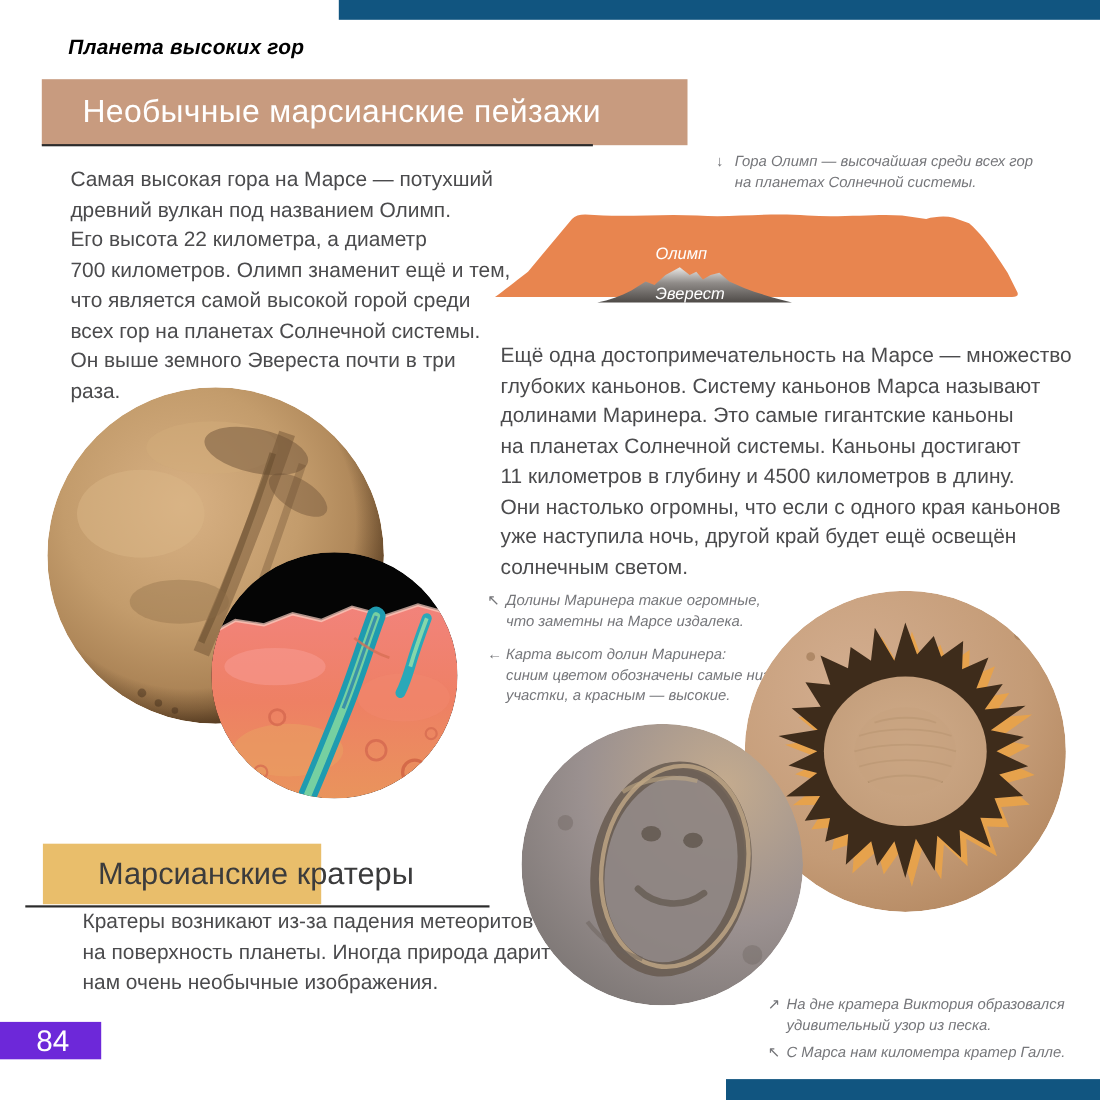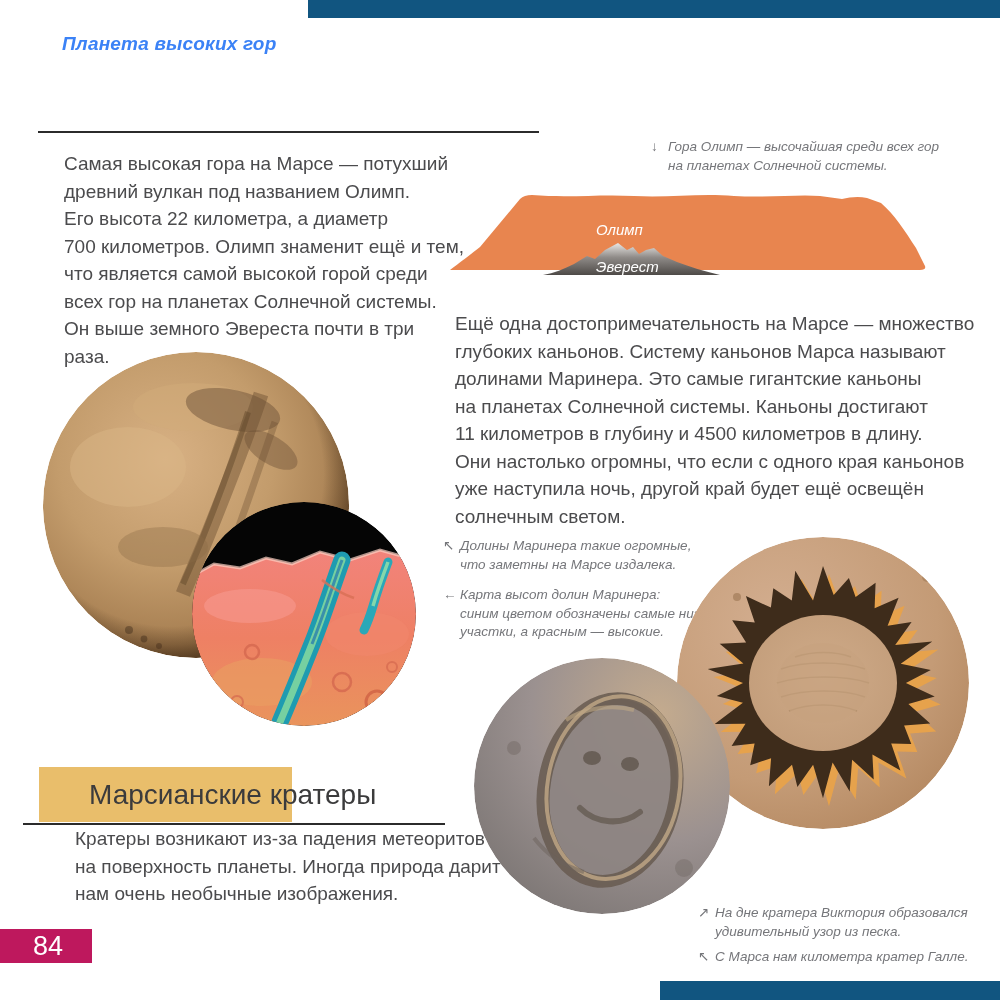--- a/index.html
+++ b/index.html
@@ -8,21 +8,21 @@
     position:relative; width:1000px; height:1000px; background:#ffffff;
     font-family:"Liberation Sans", sans-serif; overflow:hidden;
   }
   .abs { position:absolute; }
 
   .topbar { left:308px; top:0; width:692px; height:18px; background:#115580; }
   .botbar { left:660px; top:981px; width:340px; height:19px; background:#115580; }
 
   .eyebrow {
     left:62px; top:33px; font-size:19px; font-style:italic; font-weight:600;
-    color:#3b82f6; letter-spacing:.2px;
+    color:#000000; letter-spacing:.2px;
   }
 
   .h1block {
     left:38px; top:72px; width:587px; height:60px; background:#C89B7F;
     display:flex; align-items:center; padding-left:37px;
   }
   .h1block .htext { color:#ffffff; font-size:29px; font-weight:400; letter-spacing:.3px; white-space:nowrap; }
   .h1line { left:38px; top:131px; width:501px; height:2px; background:#2b2b2b; }
 
   .para {
@@ -54,34 +54,37 @@
   .galle-wrap { left:474px; top:658px; width:256px; height:256px; z-index:2; }
 
   .h2block { left:39px; top:767px; width:253px; height:55px; background:#E9BE6B; z-index:1; }
   .h2text {
     left:89px; top:767px; height:55px; display:flex; align-items:center;
     font-size:28px; color:#3B3B3C; white-space:nowrap; z-index:2; font-weight:400;
   }
   .h2line { left:23px; top:823px; width:422px; height:2px; background:#2b2b2b; }
 
   .pagenum {
-    left:0; top:929px; width:92px; height:34px; background:#be185d;
+    left:0; top:929px; width:92px; height:34px; background:#6d28d9;
     color:#ffffff; font-size:27px; display:flex; align-items:center; justify-content:center;
     padding-left:4px;
   }
 </style>
 </head>
 <body>
 
 <div class="page">
 
   <div class="abs topbar"></div>
 
   <div class="abs eyebrow">Планета высоких гор</div>
 
+  <div class="abs h1block">
+    <span class="htext">Необычные марсианские пейзажи</span>
+  </div>
   <div class="abs h1line"></div>
 
   <div class="abs para para1">Самая высокая гора на Марсе — потухший
 древний вулкан под названием Олимп.
 Его высота 22 километра, а диаметр
 700 километров. Олимп знаменит ещё и тем,
 что является самой высокой горой среди
 всех гор на планетах Солнечной системы.
 Он выше земного Эвереста почти в три
 раза.</div>

